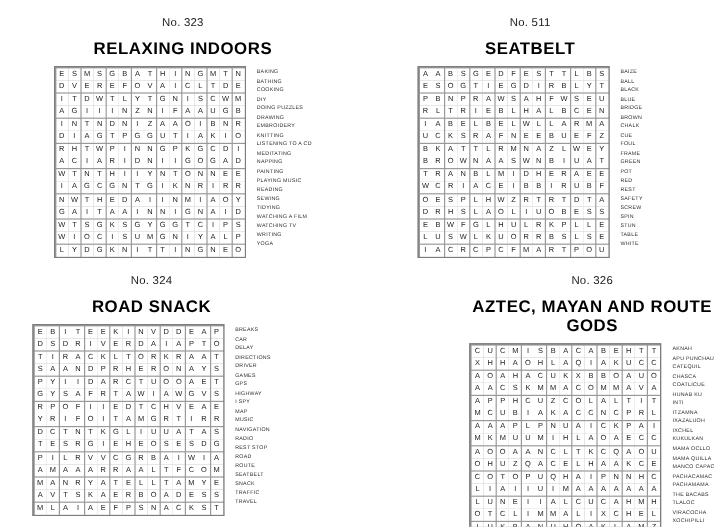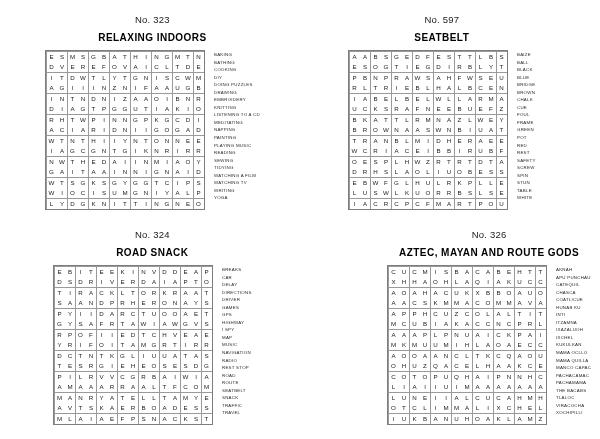--- a/index.html
+++ b/index.html
@@ -28,21 +28,21 @@
   }
   .puzzle-number {
     font-size: 9.5px;
     font-weight: 400;
     letter-spacing: 0.2px;
     margin: 0 0 7px 0;
     text-align: center;
     color: #1a1a1a;
   }
   .puzzle-title {
-    font-size: 10px;
+    font-size: 14px;
     font-weight: bold;
     letter-spacing: 0.45px;
     margin: 0 0 7px 0;
     text-align: center;
     color: #000000;
   }
   .puzzle-body {
     display: flex;
     flex-direction: row;
     align-items: flex-start;
@@ -75,21 +75,21 @@
   .word {
     font-size: 4.4px;
     line-height: 7.55px;
     letter-spacing: 0.25px;
     color: #2a2a2a;
     white-space: nowrap;
   }
   
   #puzzle-323 { left: 45px;  top: 14px;  }
   #puzzle-325 { left: 348px; top: 14px;  }
-  #puzzle-324 { left: 53px;  top: 229px; }
+  #puzzle-324 { left: 27px;  top: 229px; }
   #puzzle-326 { left: 348px; top: 229px; padding-left: 39px; }
 </style>
 </head>
 <body>
 
 <div class="page">
 
 <div class="puzzle-grid-layout" id="puzzle-323">
       <div class="puzzle-number">No. 323</div>
       <div class="puzzle-title">RELAXING INDOORS</div>
@@ -339,21 +339,21 @@
           <div class="word">SEWING</div>
           <div class="word">TIDYING</div>
           <div class="word">WATCHING A FILM</div>
           <div class="word">WATCHING TV</div>
           <div class="word">WRITING</div>
           <div class="word">YOGA</div>
         </div>
       </div>
     </div>
     <div class="puzzle-grid-layout" id="puzzle-325">
-      <div class="puzzle-number">No. 597</div>
+      <div class="puzzle-number">No. 511</div>
       <div class="puzzle-title">SEATBELT</div>
       <div class="puzzle-body">
         <div class="grid" style="grid-template-columns: repeat(15, 10px);">
           <div class="cell">A</div>
           <div class="cell">A</div>
           <div class="cell">B</div>
           <div class="cell">S</div>
           <div class="cell">G</div>
           <div class="cell">E</div>
           <div class="cell">D</div>

